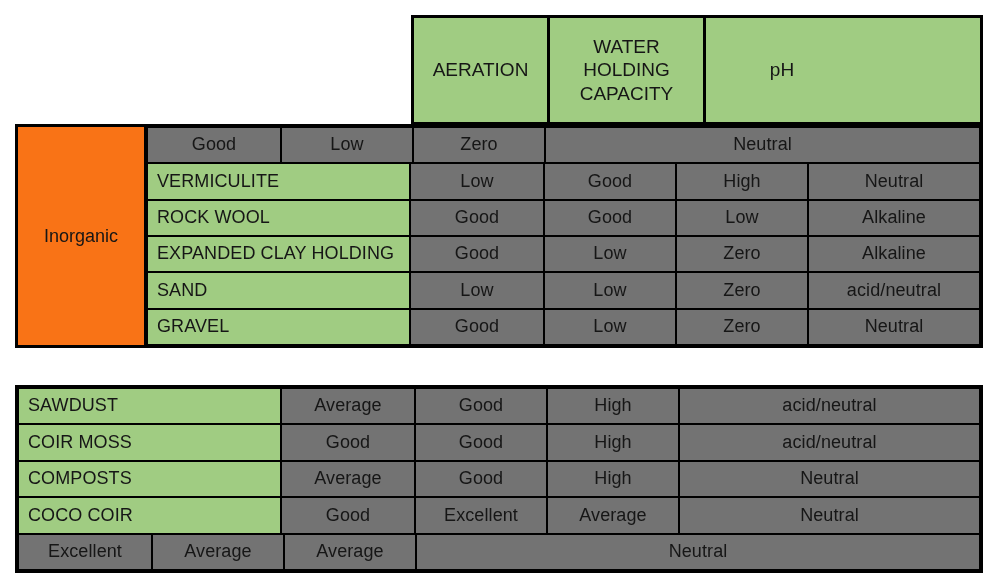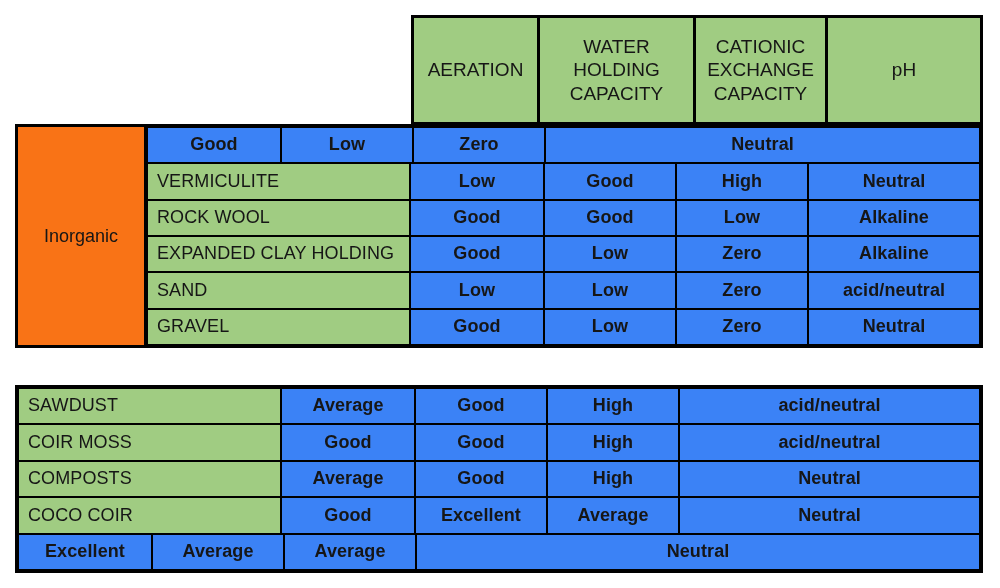--- a/index.html
+++ b/index.html
@@ -36,21 +36,21 @@
   .cell.center {
     justify-content: center;
     text-align: center;
   }
   .cell.left {
     justify-content: flex-start;
     padding-left: 9px;
     text-align: left;
   }
   .green { background: #a0cc82; }
-  .gray  { background: #3b82f6; font-weight: bold; }
+  .gray  { background: #737373; }
 
   
   #header-block {
     position: absolute;
     left: 411px;
     top: 15px;
     width: 572px;
     height: 110px;
     display: flex;
     border: 3px solid #000000;
@@ -63,21 +63,21 @@
     display: flex;
     align-items: center;
     justify-content: center;
     text-align: center;
     font-size: 19px;
     line-height: 1.22;
     background: #a0cc82;
     color: #161616;
   }
   #header-block .hcell:last-child { border-right: none; }
-  .hc-0 { width: 126px; }
+  .hc-0 { width: 136px; }
   .hc-1 { width: 156px; }
   .hc-2 { width: 132px; }
   .hc-3 { width: 152px; }
 
   
   .table-block {
     position: absolute;
     left: 15px;
     width: 968px;
     border: 3px solid #000000;
@@ -118,21 +118,20 @@
   .row .c-3    { flex: 1 1 auto; }
 </style>
 </head>
 <body>
 
 <div id="page">
 
   <div id="header-block">
     <div class="hcell hc-0">AERATION</div>
     <div class="hcell hc-1">WATER HOLDING CAPACITY</div>
-    <div class="hcell hc-2">CATIONIC EXCHANGE CAPACITY</div>
     <div class="hcell hc-3">pH</div>
   </div>
 
   <div class="table-block" id="block-inorganic">
     <div class="group-label">Inorganic</div>
     <div class="rows">
 
       <div class="row">
         <div class="cell center gray c-0">Good</div>
         <div class="cell center gray c-1">Low</div>

